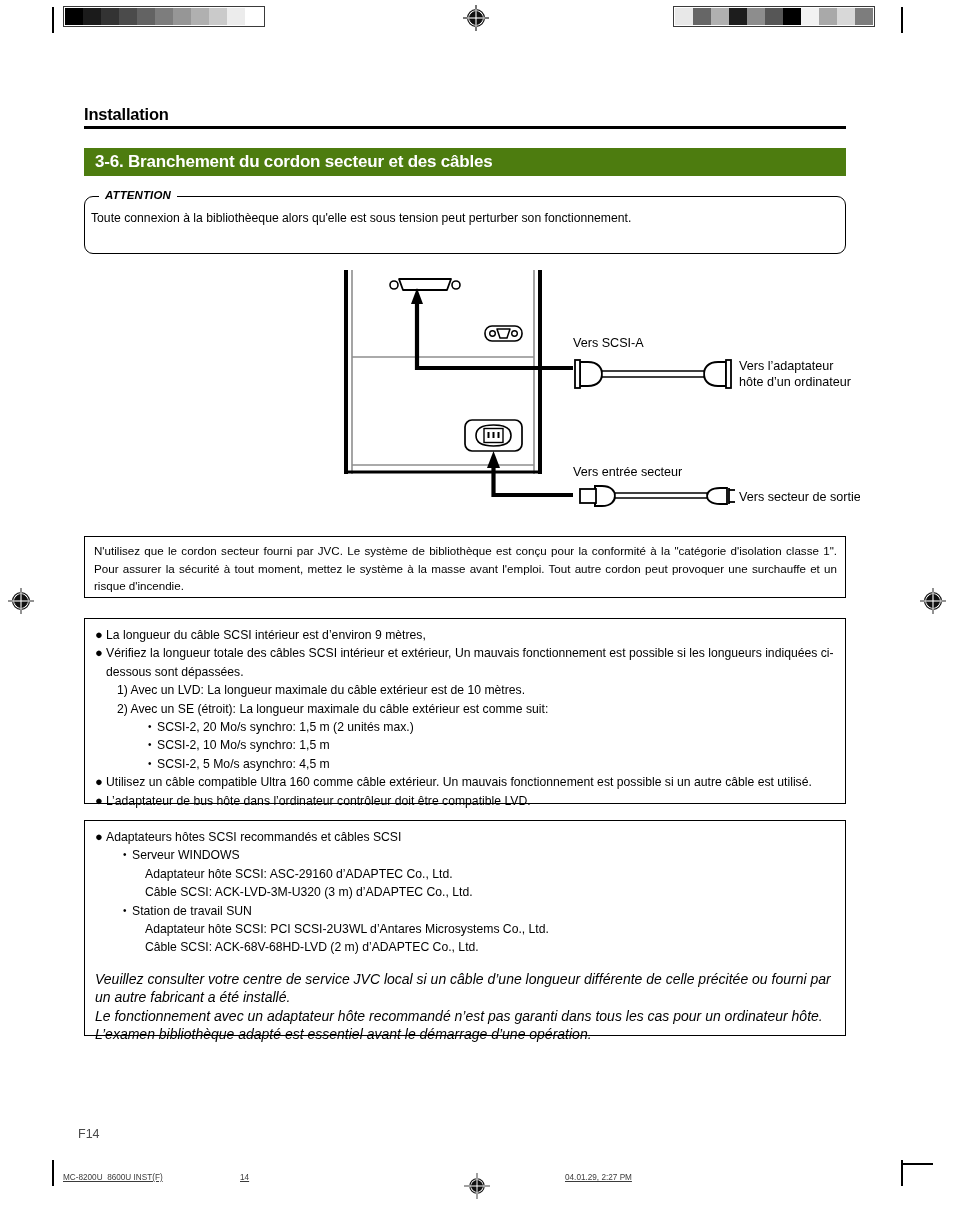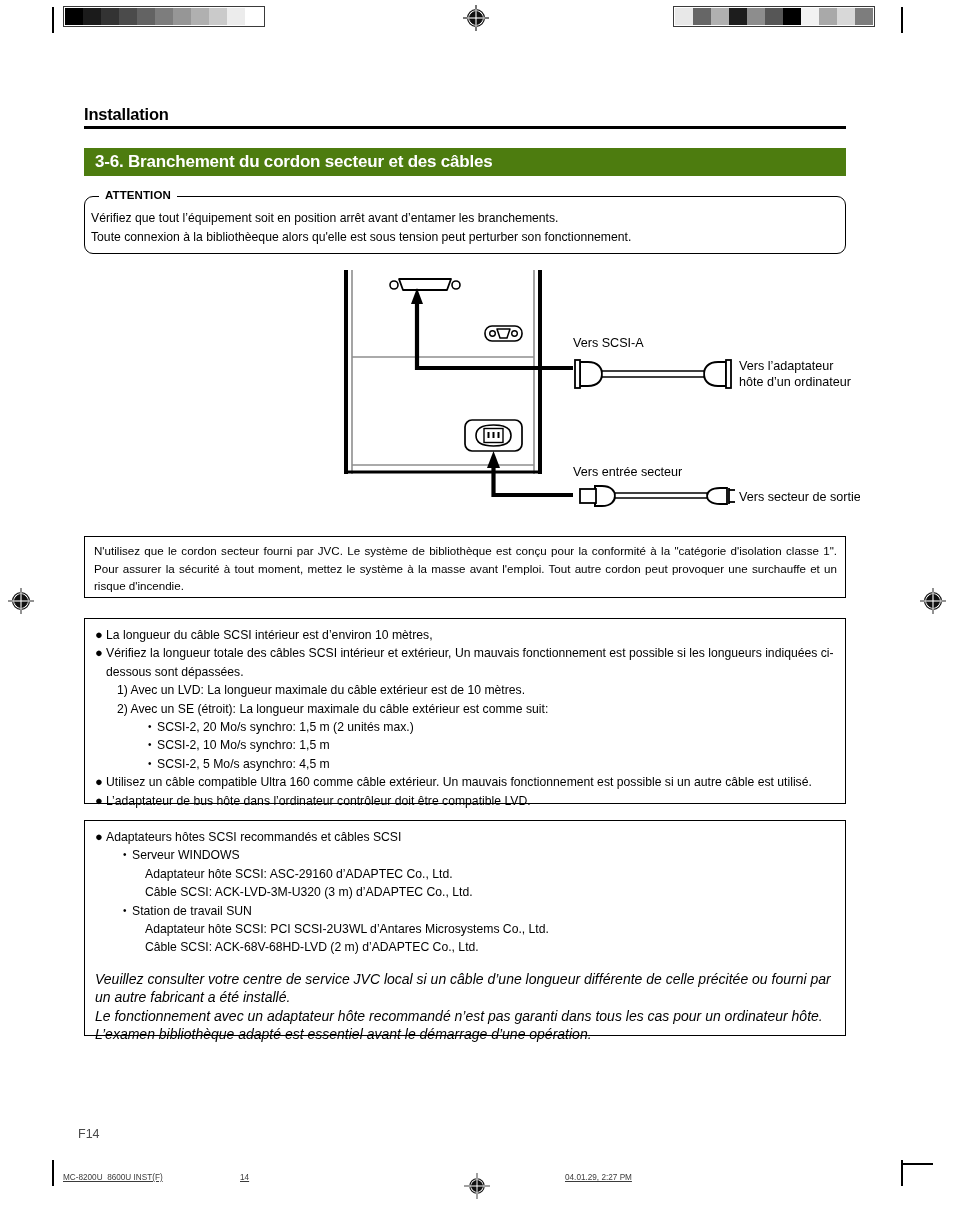--- a/index.html
+++ b/index.html
@@ -86,20 +86,21 @@
     border-radius: 9px;
   }
   .attention-label {
     position: absolute;
     left: 99px; top: 189px;
     background: #ffffff;
     padding: 0 6px;
     font-size: 11.5px;
     font-weight: bold;
     letter-spacing: 0.1px;
+    font-style: italic;
   }
   .attention-body {
     position: absolute;
     left: 91px; top: 209px;
     width: 748px;
     font-size: 12.2px;
     line-height: 19px;
   }
 
   
@@ -280,21 +281,20 @@
     <div class="rule"></div>
   </div>
 
   <div class="section-bar">
     <span>3-6. Branchement du cordon secteur et des câbles</span>
   </div>
 
   <div class="attention-box"></div>
   <div class="attention-label">ATTENTION</div>
   <div class="attention-body">
-    <div>Vérifiez que tout l’équipement soit en position arrêt avant d’entamer les branchements.</div>
     <div>Toute connexion à la bibliothèeque alors qu'elle est sous tension peut perturber son fonctionnement.</div>
   </div>
 
   <div class="diagram">
     <svg width="530" height="262" viewBox="0 0 530 262">
 
       <g>
         <rect x="16" y="8" width="196" height="204" fill="#ffffff" stroke="none"></rect>
 
         <rect x="14" y="8" width="4" height="204" fill="#000"></rect>
@@ -366,21 +366,21 @@
   </div>
 
   <div class="warn-box">
     <div class="warn-text-cell">N'utilisez que le cordon secteur fourni par JVC. Le système de bibliothèque est conçu pour la conformité à la "catégorie d'isolation classe 1". Pour assurer la sécurité à tout moment, mettez le système à la masse avant l'emploi. Tout autre cordon peut provoquer une surchauffe et un risque d'incendie.</div>
   </div>
 
   <div class="note-box" id="notes-cable">
     <ul class="plain" id="cable-notes-list">
         <li class="li-row ">
           <span class="bul-disc">●</span>
-          <span class="li-text">La longueur du câble SCSI intérieur est d’environ 10 mètres,</span>
+          <span class="li-text">La longueur du câble SCSI intérieur est d’environ 9 mètres,</span>
         </li>
         <li class="li-row ">
           <span class="bul-disc">●</span>
           <span class="li-text">Vérifiez la longueur totale des câbles SCSI intérieur et extérieur, Un mauvais fonctionnement est possible si les longueurs indiquées ci-dessous sont dépassées.</span>
         </li>
         <li class="li-row ind-1">
           <span class="li-text">1) Avec un LVD: La longueur maximale du câble extérieur est de 10 mètres.</span>
         </li>
         <li class="li-row ind-1">
           <span class="li-text">2) Avec un SE (étroit): La longueur maximale du câble extérieur est comme suit:</span>

